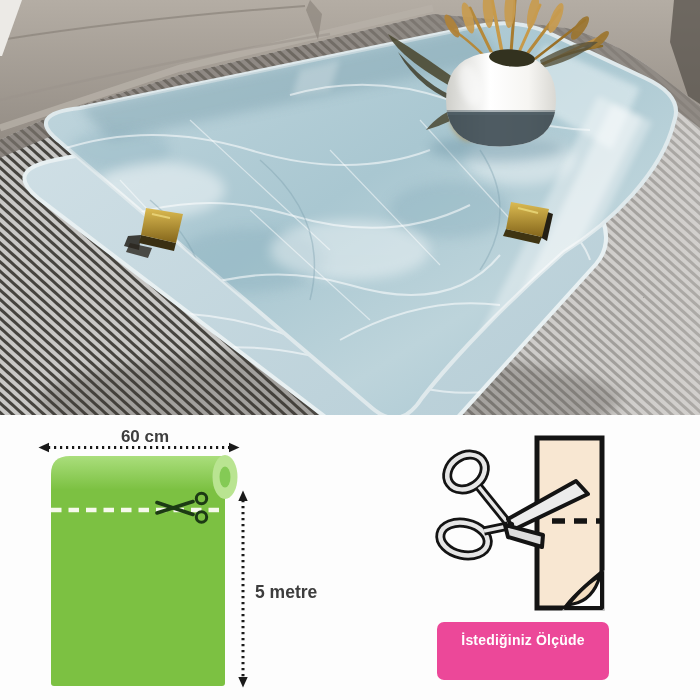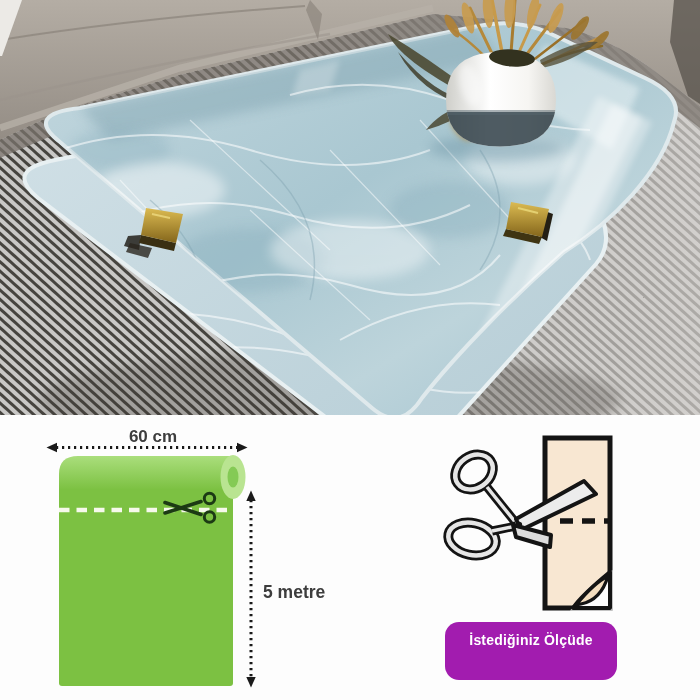--- a/index.html
+++ b/index.html
@@ -1,25 +1,25 @@
 <!DOCTYPE html>
 <html><head>
 <meta charset="utf-8">
 <style>
   html,body{margin:0;padding:0;}
   body{width:700px;height:700px;background:#fdfdfd;overflow:hidden;
        font-family:"Liberation Sans","DejaVu Sans",sans-serif;}
   .canvas{position:relative;width:700px;height:700px;background:#fdfdfd;}
   .photo{position:absolute;left:0;top:0;width:700px;height:415px;overflow:hidden;background:#b7cfd9;}
   .photo svg{display:block;}
-  .info-panel{position:absolute;left:12px;top:415px;width:672px;height:285px;background:#fdfdfd;}
+  .info-panel{position:absolute;left:4px;top:415px;width:672px;height:285px;background:#fdfdfd;}
   .size-diagram{position:absolute;left:30px;top:5px;width:300px;height:275px;}
   .cut-illustration{position:absolute;left:420px;top:10px;width:200px;height:200px;}
   .badge{position:absolute;left:433px;top:207px;width:172px;height:58px;
-         background:#a21caf;border-radius:14px;color:#ffffff;text-align:center;
+         background:#ec4899;border-radius:7px;color:#ffffff;text-align:center;
          font-weight:bold;font-size:14px;line-height:23px;padding-top:7px;box-sizing:border-box;
          letter-spacing:.2px;}
   svg text.dim-label{font-family:"Liberation Sans","DejaVu Sans",sans-serif;
          font-weight:bold;font-size:17px;fill:#3d3d3d;}
 </style>
 </head>
 <body>
 
 <div class="canvas">
 

